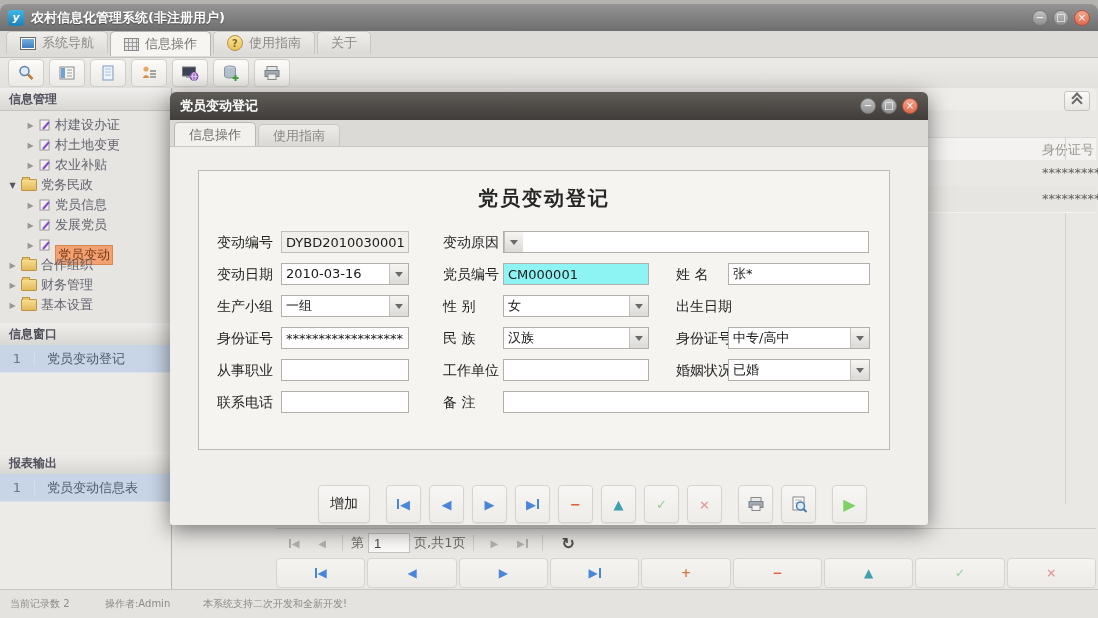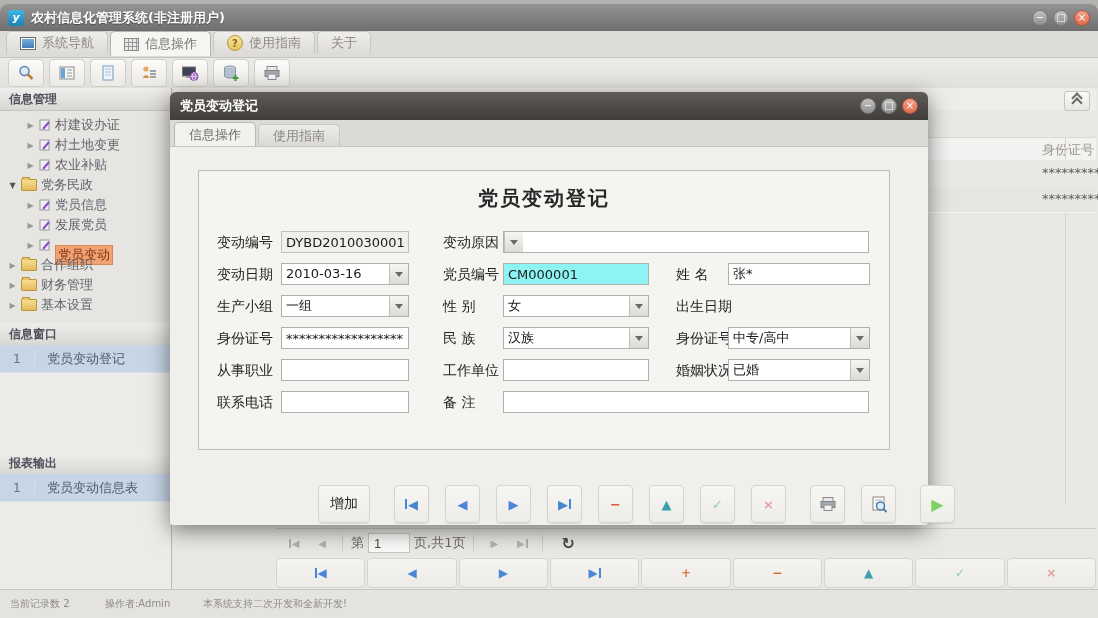--- a/index.html
+++ b/index.html
@@ -108,21 +108,21 @@
   .flabel{position:absolute;font-size:14px;color:#1f1f1f;height:22px;line-height:22px;}
   .tf{position:absolute;height:22px;border:1px solid #b2b0ac;background:#fff;box-sizing:border-box;
     font-size:13px;line-height:20px;padding:0 4px;color:#1a1a1a;font-family:"DejaVu Sans","Liberation Sans",sans-serif;}
   .tf.ro{background:#f0efec;border-color:#c2c0bc;}
   .tf.hl{background:#8df3f3;}
   .dd{position:absolute;height:22px;border:1px solid #b2b0ac;background:#fff;box-sizing:border-box;display:flex;}
   .dd .val{flex:1;font-size:13px;line-height:20px;padding:0 4px;color:#1a1a1a;overflow:hidden;white-space:nowrap;}
   .dd .btn{width:18px;border-left:1px solid #c2c0bc;background:linear-gradient(#f6f5f2,#dcdad6);display:flex;align-items:center;justify-content:center;}
   .dd .btn i{width:0;height:0;border-left:4px solid transparent;border-right:4px solid transparent;border-top:5px solid #6a6a6a;}
   .dtoolbar{position:absolute;left:148px;top:393px;height:36px;display:flex;gap:0;}
-  .dbtn2{width:33px;height:36px;margin-right:16px;border:1px solid #d6d4d0;border-radius:4px;background:linear-gradient(#f7f6f4,#eeecE8);
+  .dbtn2{width:33px;height:36px;margin-right:8px;border:1px solid #d6d4d0;border-radius:4px;background:linear-gradient(#f7f6f4,#eeecE8);
     display:flex;align-items:center;justify-content:center;gap:1px;font-size:13px;box-shadow:0 1px 1px rgba(0,0,0,.08);}
   .dbtn2.wide{width:50px;font-size:14px;color:#2a2a2a;}
   .gap8{width:8px;}
 </style>
 </head>
 <body>
 
 <div class="screen">
 
   <div class="titlebar">

